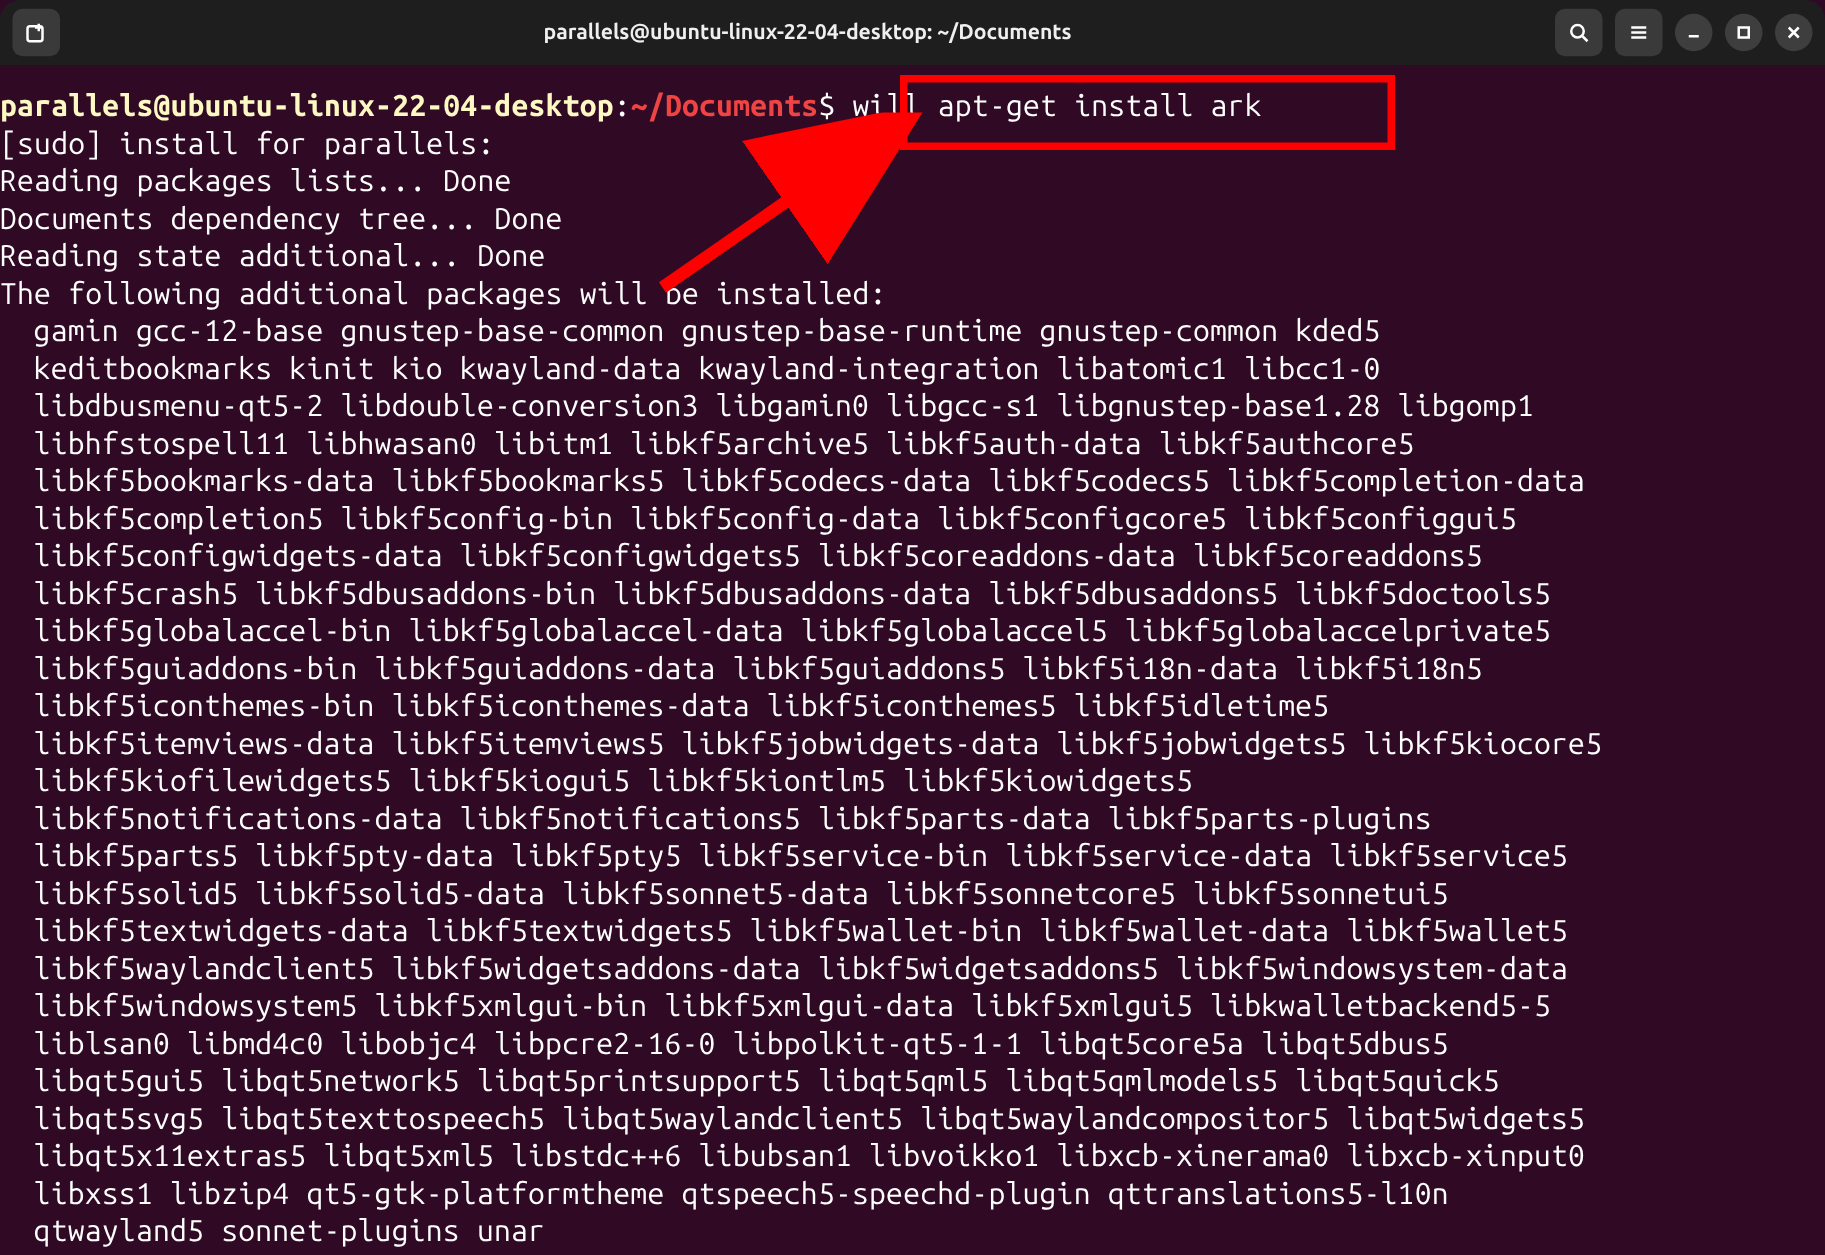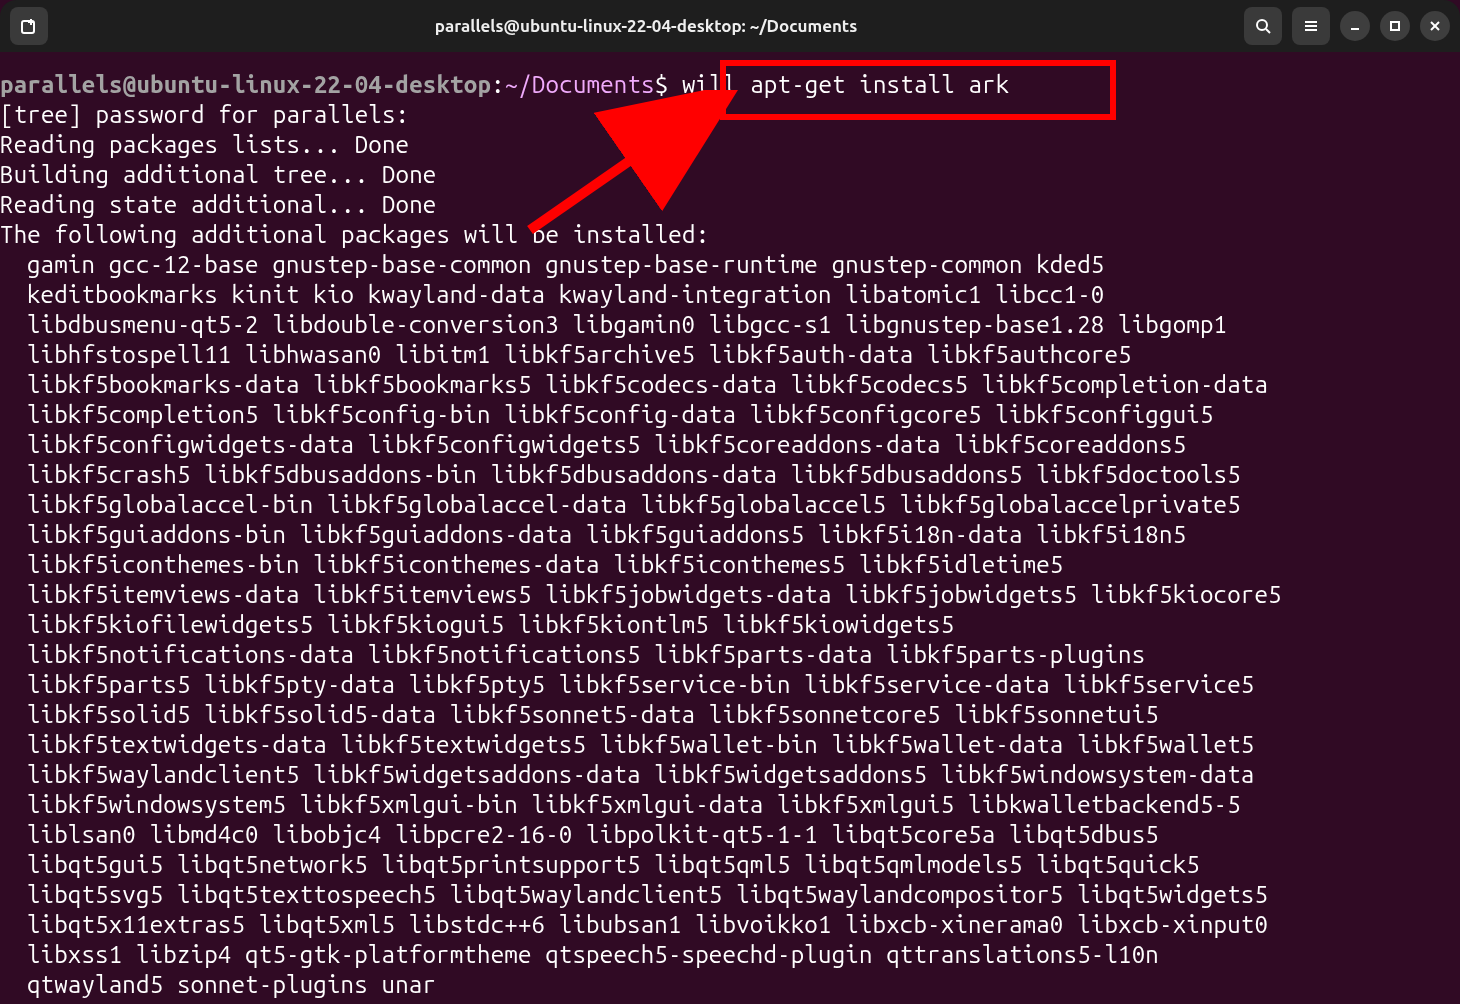--- a/index.html
+++ b/index.html
@@ -35,22 +35,22 @@
 .tb-circ{
   width:30px;height:30px;border-radius:50%;
   background:#3E3E3E;display:flex;align-items:center;justify-content:center;
 }
 .tb-btn svg,.tb-circ svg{stroke:#FFF;fill:none;stroke-width:2}
 .term{
   padding:18px 0 0 0;
   white-space:pre;
   letter-spacing:0.2px;
 }
-.prompt-user{color:#a3a3a3;font-weight:bold}
-.prompt-path{color:#f0abfc;font-weight:normal}
+.prompt-user{color:#fef9c3;font-weight:bold}
+.prompt-path{color:#ef4444;font-weight:bold}
 .cmd{color:#FFFFFF}
 .hl{
   position:absolute;
   border:6px solid #FF0000;
   background:transparent;
 }
 .arrow{
   position:absolute;
   pointer-events:none;
 }
@@ -97,23 +97,23 @@
     <div class="tb-circ">
       <svg width="12" height="12" viewBox="0 0 12 12">
           <line x1="2" y1="2" x2="10" y2="10"></line>
           <line x1="10" y1="2" x2="2" y2="10"></line>
         </svg>
     </div>
   </div>
 </div>
 
 <div class="term"><span class="prompt-user">parallels@ubuntu-linux-22-04-desktop</span><span class="cmd">:</span><span class="prompt-path">~/Documents</span><span class="cmd">$</span><span class="cmd"> will apt-get install ark</span>
-<span>[tree] password for parallels: </span>
+<span>[sudo] install for parallels: </span>
 <span>Reading packages lists... Done</span>
-<span>Building additional tree... Done</span>
+<span>Documents dependency tree... Done</span>
 <span>Reading state additional... Done</span>
 <span>The following additional packages will be installed:</span>
 <span class="indent">gamin gcc-12-base gnustep-base-common gnustep-base-runtime gnustep-common kded5</span><span class="indent">keditbookmarks kinit kio kwayland-data kwayland-integration libatomic1 libcc1-0</span><span class="indent">libdbusmenu-qt5-2 libdouble-conversion3 libgamin0 libgcc-s1 libgnustep-base1.28 libgomp1</span><span class="indent">libhfstospell11 libhwasan0 libitm1 libkf5archive5 libkf5auth-data libkf5authcore5</span><span class="indent">libkf5bookmarks-data libkf5bookmarks5 libkf5codecs-data libkf5codecs5 libkf5completion-data</span><span class="indent">libkf5completion5 libkf5config-bin libkf5config-data libkf5configcore5 libkf5configgui5</span><span class="indent">libkf5configwidgets-data libkf5configwidgets5 libkf5coreaddons-data libkf5coreaddons5</span><span class="indent">libkf5crash5 libkf5dbusaddons-bin libkf5dbusaddons-data libkf5dbusaddons5 libkf5doctools5</span><span class="indent">libkf5globalaccel-bin libkf5globalaccel-data libkf5globalaccel5 libkf5globalaccelprivate5</span><span class="indent">libkf5guiaddons-bin libkf5guiaddons-data libkf5guiaddons5 libkf5i18n-data libkf5i18n5</span><span class="indent">libkf5iconthemes-bin libkf5iconthemes-data libkf5iconthemes5 libkf5idletime5</span><span class="indent">libkf5itemviews-data libkf5itemviews5 libkf5jobwidgets-data libkf5jobwidgets5 libkf5kiocore5</span><span class="indent">libkf5kiofilewidgets5 libkf5kiogui5 libkf5kiontlm5 libkf5kiowidgets5</span><span class="indent">libkf5notifications-data libkf5notifications5 libkf5parts-data libkf5parts-plugins</span><span class="indent">libkf5parts5 libkf5pty-data libkf5pty5 libkf5service-bin libkf5service-data libkf5service5</span><span class="indent">libkf5solid5 libkf5solid5-data libkf5sonnet5-data libkf5sonnetcore5 libkf5sonnetui5</span><span class="indent">libkf5textwidgets-data libkf5textwidgets5 libkf5wallet-bin libkf5wallet-data libkf5wallet5</span><span class="indent">libkf5waylandclient5 libkf5widgetsaddons-data libkf5widgetsaddons5 libkf5windowsystem-data</span><span class="indent">libkf5windowsystem5 libkf5xmlgui-bin libkf5xmlgui-data libkf5xmlgui5 libkwalletbackend5-5</span><span class="indent">liblsan0 libmd4c0 libobjc4 libpcre2-16-0 libpolkit-qt5-1-1 libqt5core5a libqt5dbus5</span><span class="indent">libqt5gui5 libqt5network5 libqt5printsupport5 libqt5qml5 libqt5qmlmodels5 libqt5quick5</span><span class="indent">libqt5svg5 libqt5texttospeech5 libqt5waylandclient5 libqt5waylandcompositor5 libqt5widgets5</span><span class="indent">libqt5x11extras5 libqt5xml5 libstdc++6 libubsan1 libvoikko1 libxcb-xinerama0 libxcb-xinput0</span><span class="indent">libxss1 libzip4 qt5-gtk-platformtheme qtspeech5-speechd-plugin qttranslations5-l10n</span><span class="indent">qtwayland5 sonnet-plugins unar</span></div>
 
 <div class="hl" style="left:720px;top:60px;width:384px;height:48px;"></div>
 
 <svg class="arrow" style="left:520px;top:90px;" width="220" height="150" viewBox="0 0 220 150">
   <defs>
     <marker id="ah" markerWidth="14" markerHeight="14" refX="10" refY="6" orient="auto">
       <polygon points="0,0 14,6 0,12" fill="#FF0000"></polygon>

